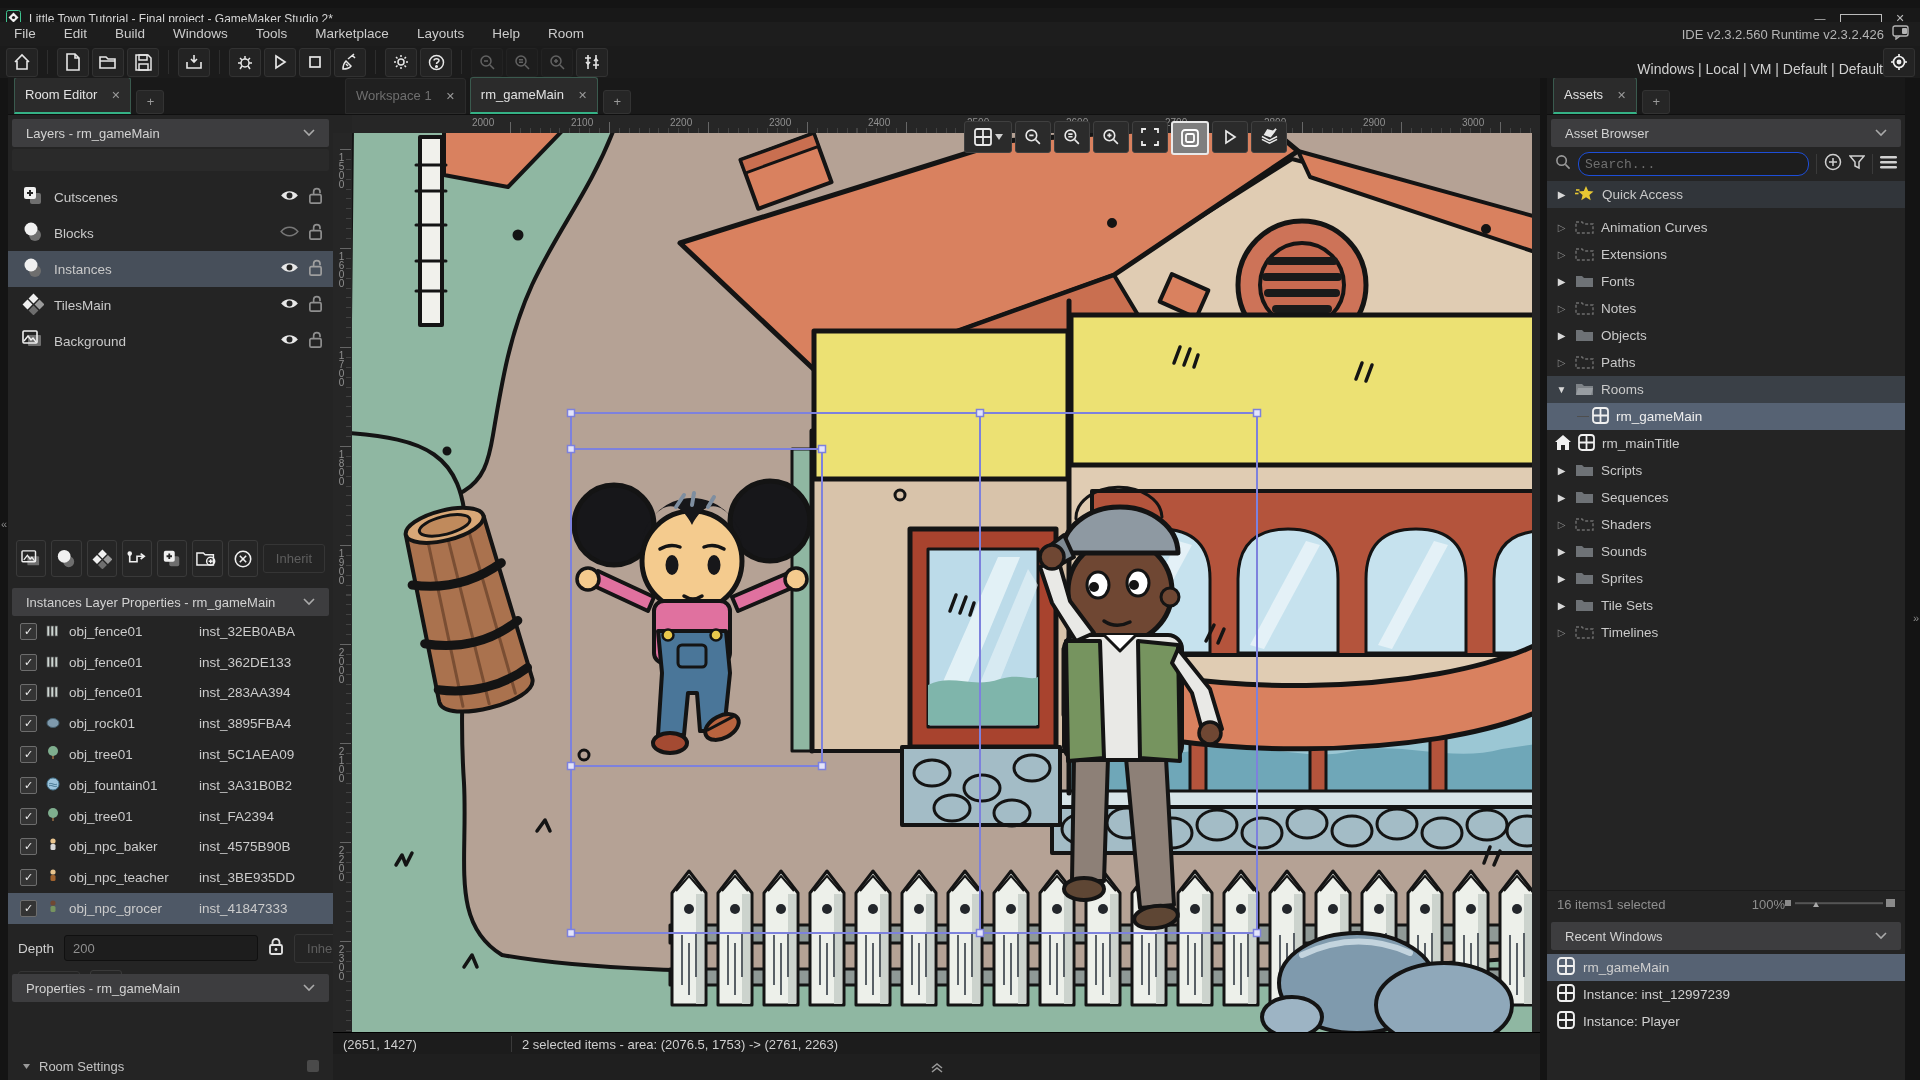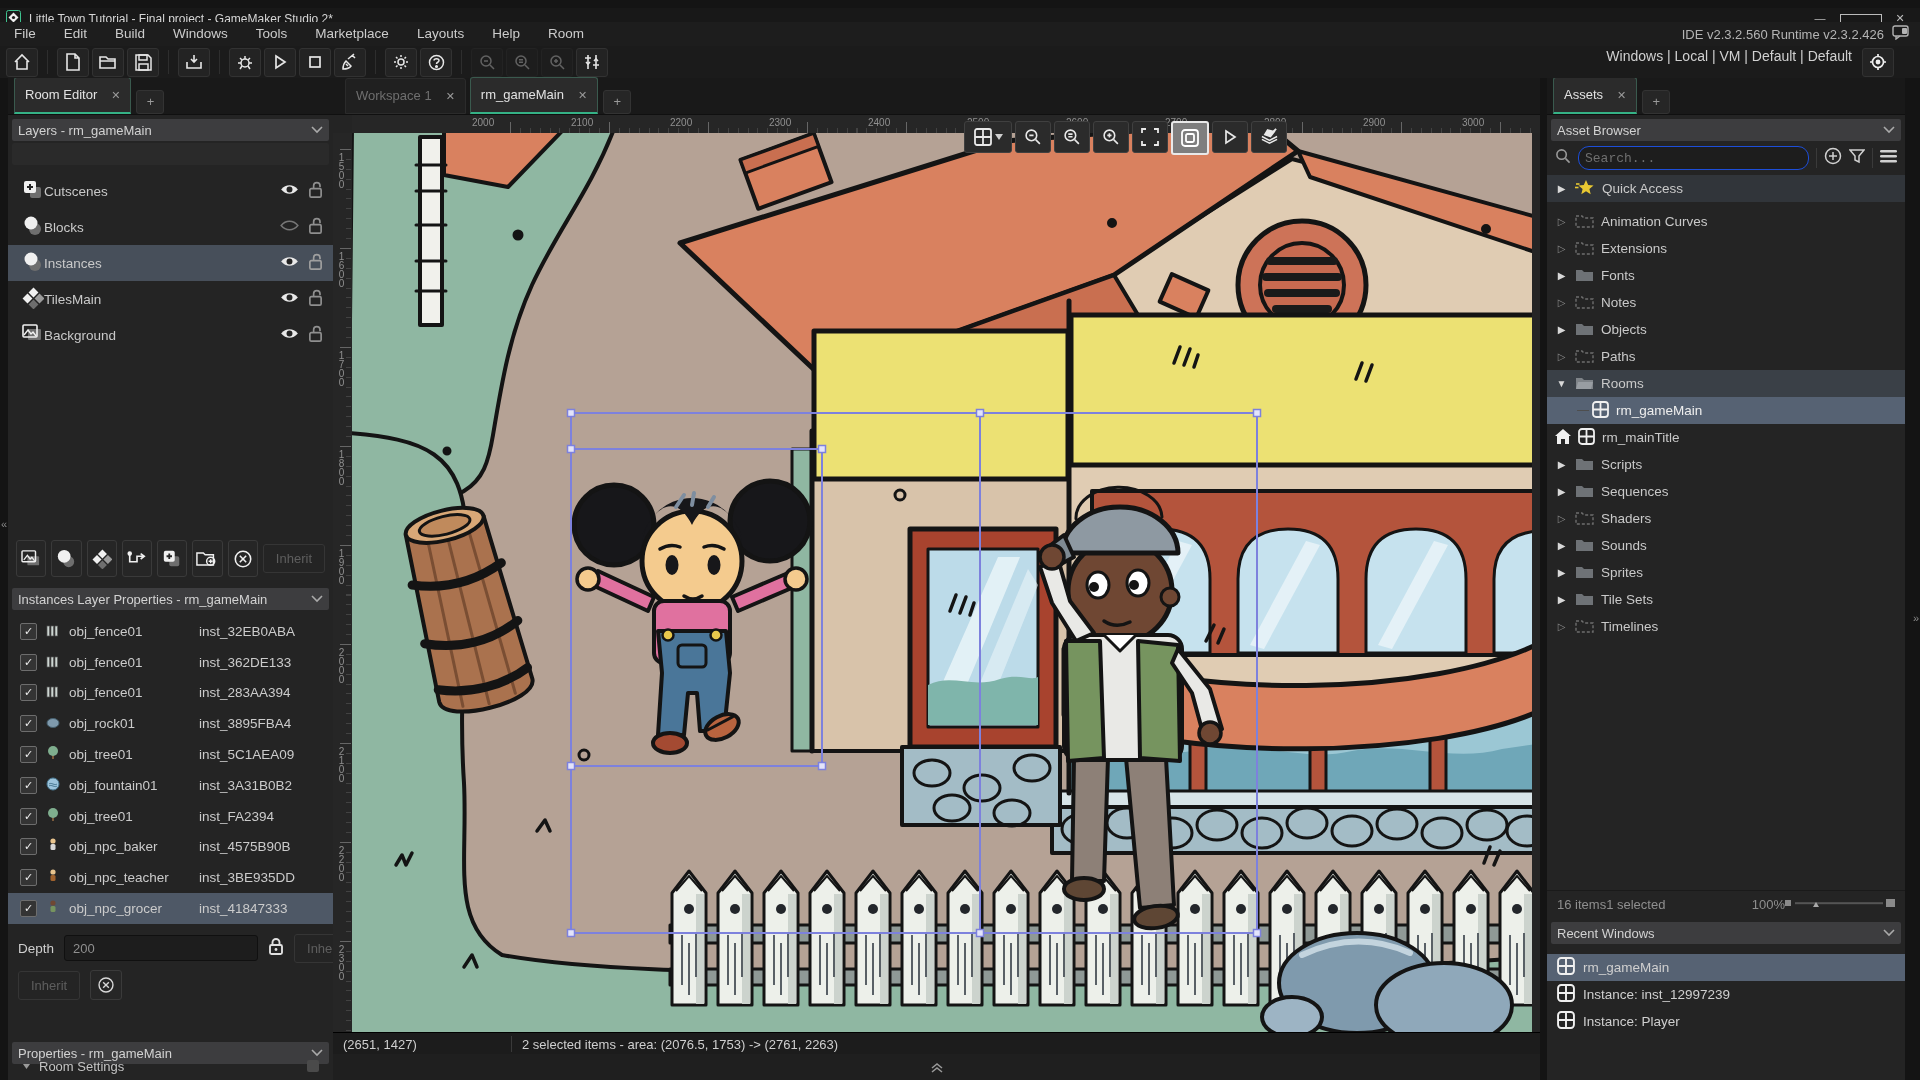--- a/index.html
+++ b/index.html
@@ -14,39 +14,39 @@
     display:flex;align-items:center;font-size:13.5px;color:#cccccc}
   #menubar .mi{padding:0 14px;line-height:24px}
   #menubar .ver{margin-left:auto;color:#b4b4b4;font-size:13px;display:flex;align-items:center;gap:8px;padding-right:10px}
   #maintb{position:absolute;left:0;top:46px;right:0;height:32px;background:#1b1b1b;
     display:flex;align-items:center;gap:3px;padding-left:6px}
   .tbtn{width:30px;height:27px;background:#232323;border:1px solid #323232;border-radius:3px;
     display:flex;align-items:center;justify-content:center}
   .tbtn svg{display:block}
   .tsep{width:1px;height:24px;background:#2e2e2e;margin:0 6px}
   .dim{opacity:.35}
-  #maintb .right{margin-left:auto;display:flex;align-items:flex-start;gap:10px;padding-right:26px;font-size:14px;color:#d0d0d0}
+  #maintb .right{margin-left:auto;display:flex;align-items:flex-end;gap:0;padding-right:5px;font-size:14px;color:#d0d0d0}
   
   #work{position:absolute;left:0;top:78px;right:0;bottom:0}
   .edgeglyph{position:absolute;color:#8a8a8a;font-size:11px}
   
   .panel{position:absolute;top:0;bottom:0;background:#242424;overflow:hidden}
   .tabbar{height:36px;background:#191919;border-bottom:1px solid #101010;display:flex;align-items:flex-end;padding-left:6px}
   .tab{height:26px;line-height:26px;padding:4px 10px;font-size:13px;border-radius:3px 3px 0 0;
     display:flex;gap:14px}
   .tab.active{background:#2b2b2b;color:#e2e2e2;border:1px solid #3a5a4e;border-bottom:2px solid #35b286}
   .tab.inactive{background:#202020;color:#6f6f6f;border:1px solid #2b2b2b}
   .tab .x{color:#9a9a9a;font-size:11px}
   .plustab{width:26px;height:22px;background:#262626;border:1px solid #333;border-radius:3px;
     color:#9a9a9a;text-align:center;line-height:22px;margin-left:5px;font-size:13px}
-  .shdr{height:22px;background:#3d3d3f;border-radius:2px;margin:0 4px;display:flex;align-items:center;
-    padding:0 6px;font-size:13px;color:#d2d2d2}
+  .shdr{height:28px;background:#3d3d3f;border-radius:2px;margin:0 4px;display:flex;align-items:center;
+    padding:0 14px;font-size:13px;color:#d2d2d2}
   .shdr svg{margin-left:auto}
   
-  .lrow{height:36px;display:flex;align-items:center;padding:0 10px 0 14px;font-size:13.5px;color:#c9c9c9}
+  .lrow{height:36px;display:flex;align-items:center;gap:10px;padding:0 10px 0 14px;font-size:13.5px;color:#c9c9c9}
   .lrow.sel{background:#474f5a}
   .lrow .sp{margin-left:auto;display:flex;gap:9px;align-items:center}
   .ltb{display:flex;gap:5px;align-items:center;padding:0 8px}
   .lbtn{width:38px;height:35px;background:#262626;border:1px solid #3a3a3a;border-radius:3px;
     display:flex;align-items:center;justify-content:center}
   .inh{height:27px;padding:0 12px;border:1px solid #353535;background:#242424;border-radius:3px;
     color:#5e5e5e;font-size:13px;line-height:27px}
   .irow{flex:1;display:flex;align-items:center;gap:8px;padding-left:12px;font-size:13.5px;color:#cbcbcb}
   .irow.sel{background:#4e5866}
   .irow .nm{width:122px}
@@ -515,21 +515,21 @@
     <div style="position:absolute;left:0;right:0;top:890px;height:34px;display:flex;align-items:center;gap:10px;padding:0 10px">
       <span class="inh">Inherit</span>
       <span class="lbtn" style="width:30px;height:28px">
           <svg width="18" height="18" viewBox="0 0 22 22" fill="none" stroke="#d8d8d8" stroke-width="1.7">
             <circle cx="11" cy="11" r="8.5"></circle>
             <path d="M7.5 7.5 L14.5 14.5 M14.5 7.5 L7.5 14.5"></path>
           </svg>
         </span>
     </div>
 
-    <div class="shdr" style="position:absolute;left:0;right:0;top:964px">
+    <div class="shdr" style="position:absolute;left:0;right:0;top:896px">
       <span>Properties - rm_gameMain</span>
       <svg width="12" height="8" viewBox="0 0 12 8">
           <path d="M1 1 L6 6 L11 1" fill="none" stroke="#aaa" stroke-width="1.6"></path>
         </svg>
     </div>
     <div style="position:absolute;left:0;right:0;top:974px;height:28px;display:flex;align-items:center;gap:8px;padding:0 14px;font-size:13px;color:#c4c4c4">
       <svg width="9" height="9" viewBox="0 0 9 9">
           <path d="M1 2 L8 2 L4.5 7 Z" fill="#9a9a9a"></path>
         </svg>
       <span>Room Settings</span>

